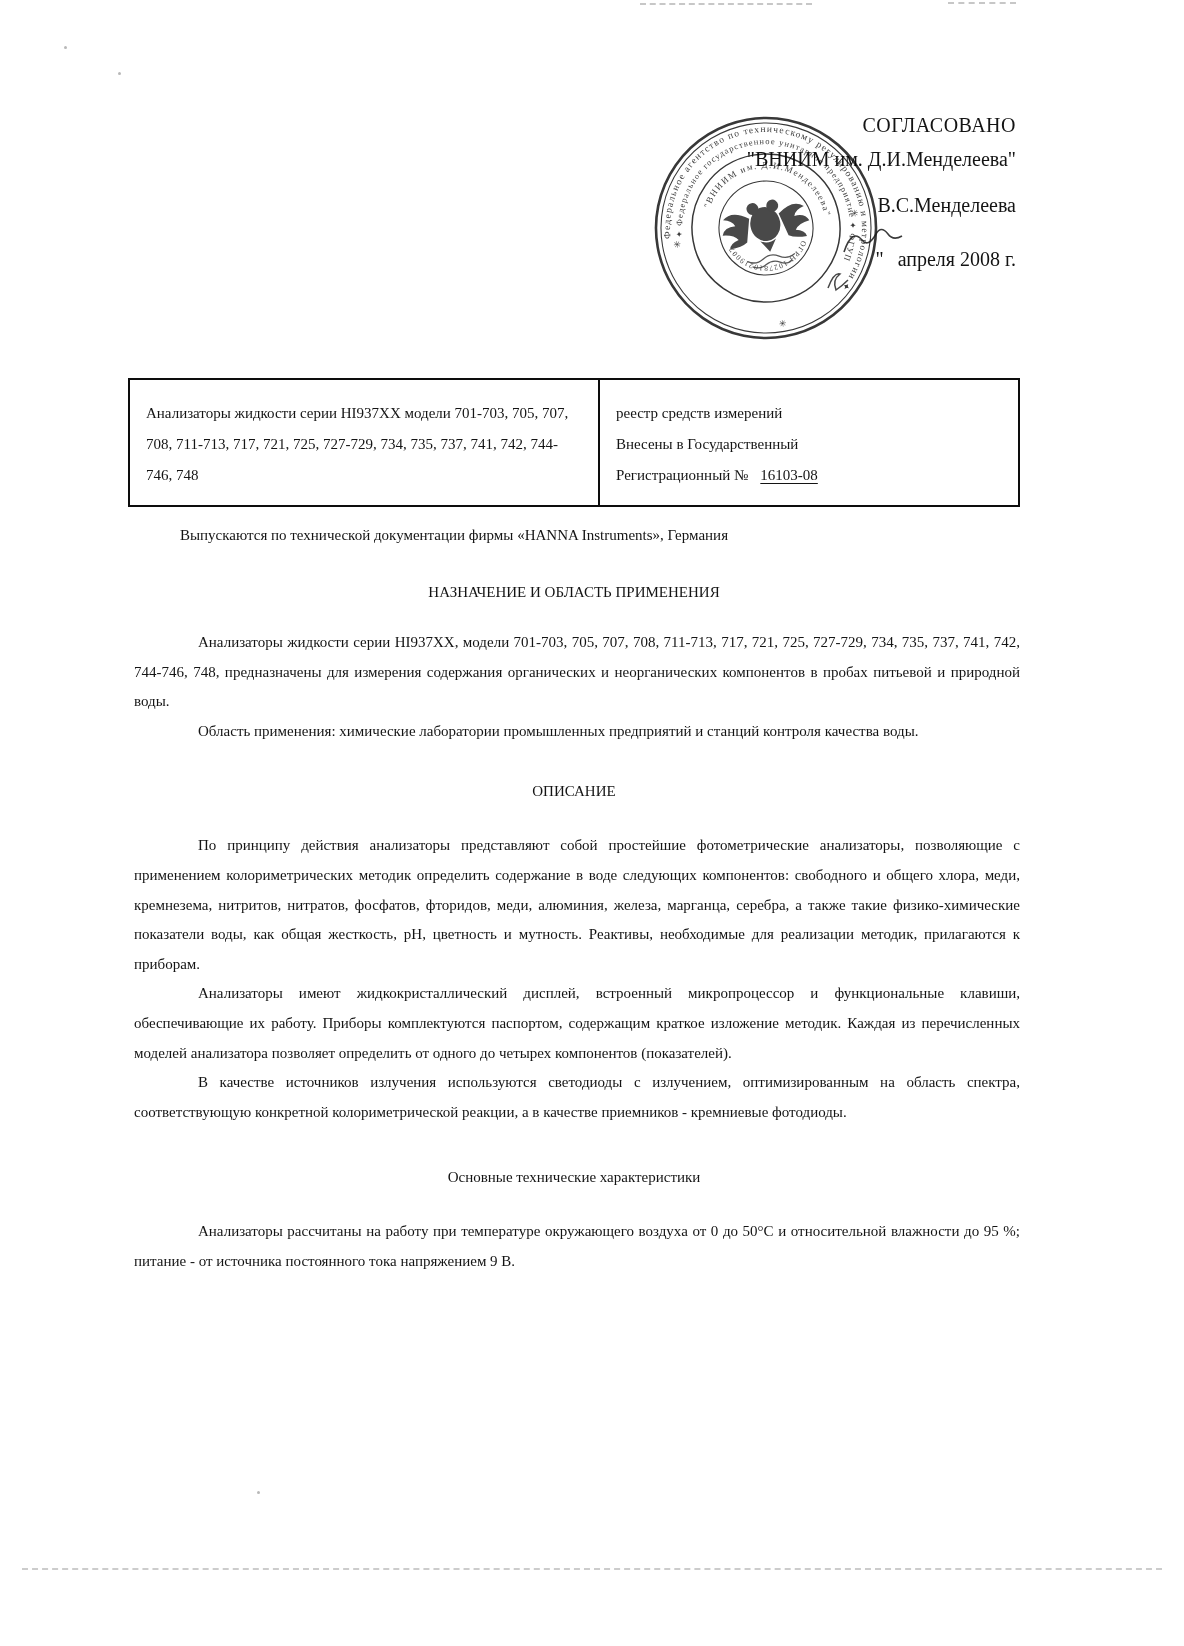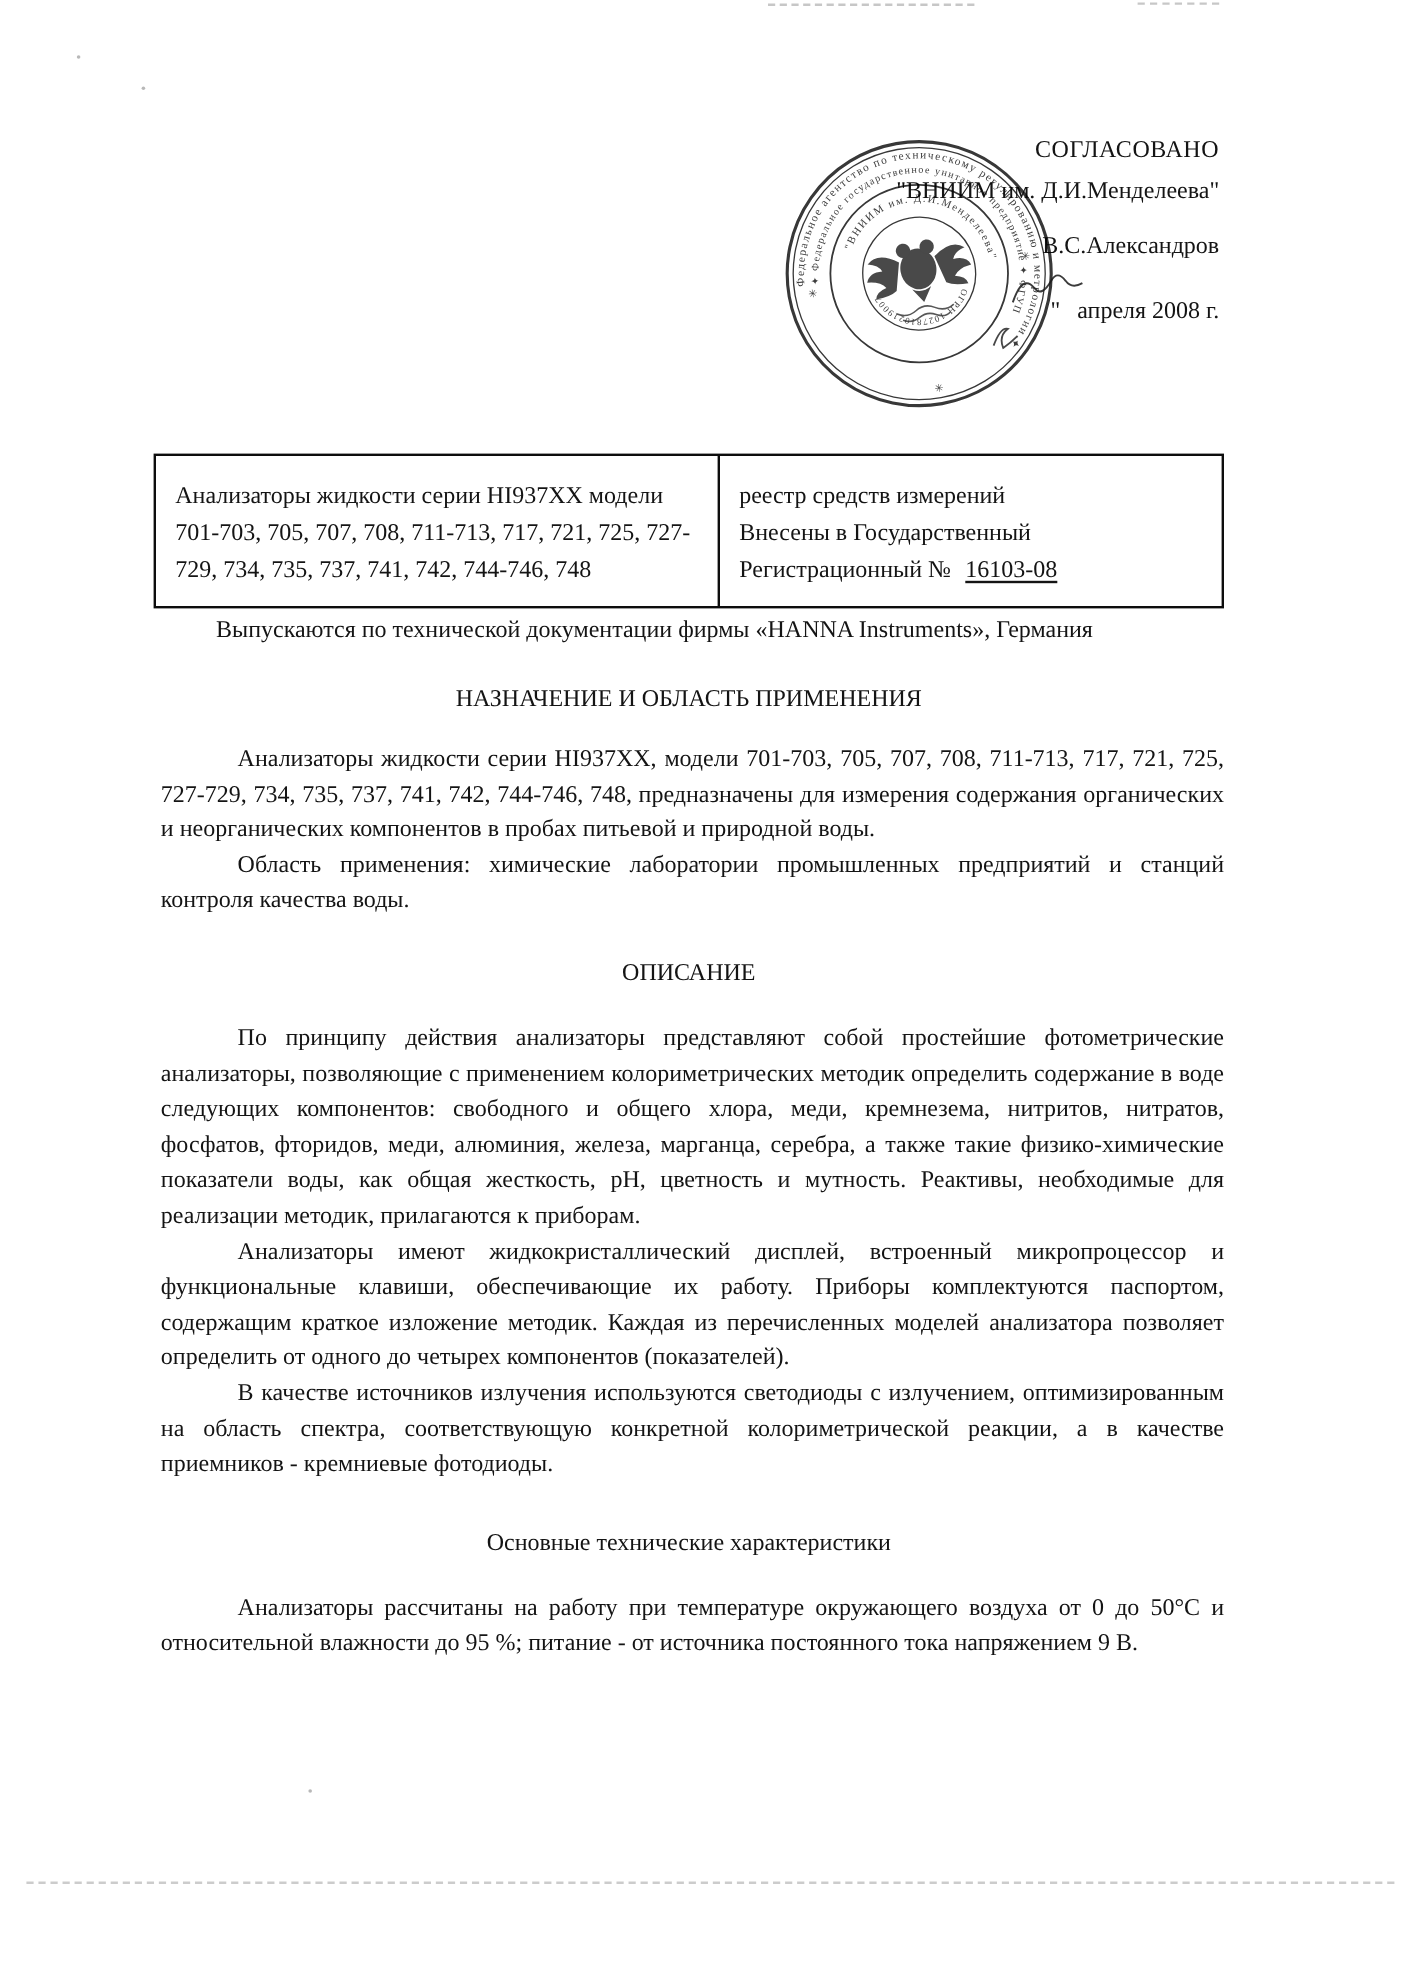--- a/index.html
+++ b/index.html
@@ -37,32 +37,32 @@
     z-index:2; opacity:.88; mix-blend-mode:multiply; transform:rotate(-10deg);
   }
   .sig-mark {
     position:absolute; left:842px; top:222px; z-index:3; opacity:.85;
   }
   .day-mark {
     position:absolute; left:824px; top:268px; z-index:3; opacity:.8;
   }
 
   
-  .content { position:absolute; left:128px; top:378px; width:892px; font-size:20px; }
+  .content { position:absolute; left:128px; top:378px; width:892px; font-size:15px; }
 
   .reg-table {
     display:grid; grid-template-columns:470px 1fr;
     border:2px solid #0d0d0d;
   }
   .reg-table .cell { padding:18px 16px 14px 16px; line-height:31px; }
   .reg-table .cell.left { border-right:2px solid #0d0d0d; }
   .rline { white-space:nowrap; }
   .u { text-decoration:underline; text-underline-offset:3px; margin-left:12px; }
 
-  .issued { margin-top:3px; text-indent:52px; line-height:30px; }
+  .issued { margin-top:13px; text-indent:52px; line-height:30px; }
 
   .sec-heading { text-align:center; line-height:30px;font-family:Liberation Serif, serif; }
   .h-purpose { margin:27px 0 21px 0; }
   .h-desc    { margin:30px 0 25px 0; }
   .h-specs   { margin:35px 0 25px 0; }
 
   .para {
     text-align:justify; text-indent:64px;
     line-height:29.6px; margin:0 0 0 6px;
   }
@@ -75,21 +75,21 @@
   <div class="artifact art-top-1"></div>
   <div class="artifact art-top-2"></div>
   <div class="artifact art-bottom"></div>
   <div class="speck speck-1"></div>
   <div class="speck speck-2"></div>
   <div class="speck speck-3"></div>
 
   <div class="approval">
     <div class="title">СОГЛАСОВАНО</div>
     <div class="line">"ВНИИМ им. Д.И.Менделеева"</div>
-    <div class="signer">В.С.Александров</div>
+    <div class="signer">В.С.Менделеева</div>
     <div class="date">
       <span class="qt">"</span><span>апреля 2008 г.</span>
     </div>
   </div>
 
   <svg class="stamp" viewBox="0 0 232 232">
     <g fill="none" stroke="#1c1c1c">
       <circle cx="116" cy="116" r="110" stroke-width="2.6"></circle>
       <circle cx="116" cy="116" r="105" stroke-width="1.1"></circle>
       <circle cx="116" cy="116" r="74" stroke-width="1.5"></circle>

